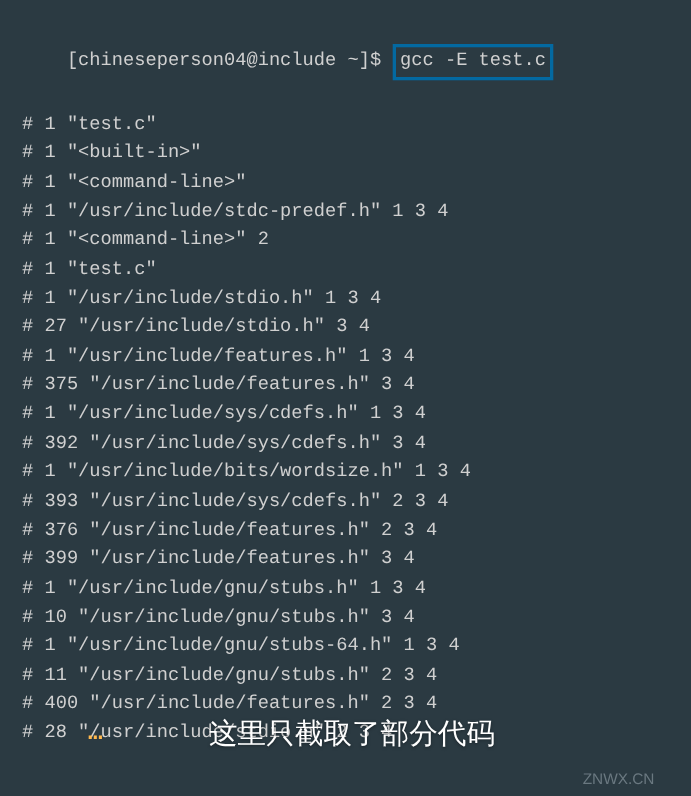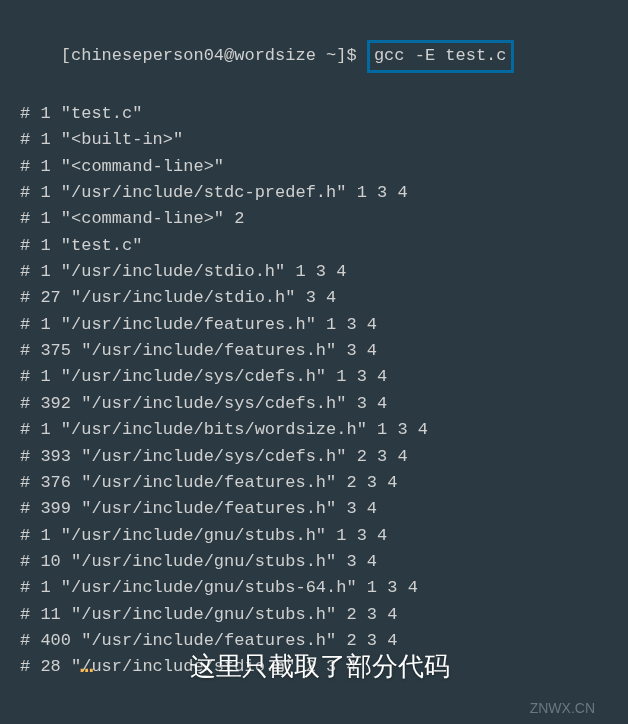--- a/index.html
+++ b/index.html
@@ -71,21 +71,21 @@
       color: #6a7880;
       font-size: 14px;
       font-family: sans-serif;
     }
   </style>
 </head>
 <body>
 
 <div class="terminal">
   <div class="prompt-line">
-    <span class="prompt-user">[chineseperson04@wordsize ~]$</span> <span class="command-highlight">gcc -E test.c</span>
+    <span class="prompt-user">[chineseperson04@include ~]$</span> <span class="command-highlight">gcc -E test.c</span>
   </div>
   <div class="output-line"># 1 "test.c"</div>
   <div class="output-line"># 1 "&lt;built-in&gt;"</div>
   <div class="output-line"># 1 "&lt;command-line&gt;"</div>
   <div class="output-line"># 1 "/usr/include/stdc-predef.h" 1 3 4</div>
   <div class="output-line"># 1 "&lt;command-line&gt;" 2</div>
   <div class="output-line"># 1 "test.c"</div>
   <div class="output-line"># 1 "/usr/include/stdio.h" 1 3 4</div>
   <div class="output-line"># 27 "/usr/include/stdio.h" 3 4</div>
   <div class="output-line"># 1 "/usr/include/features.h" 1 3 4</div>

